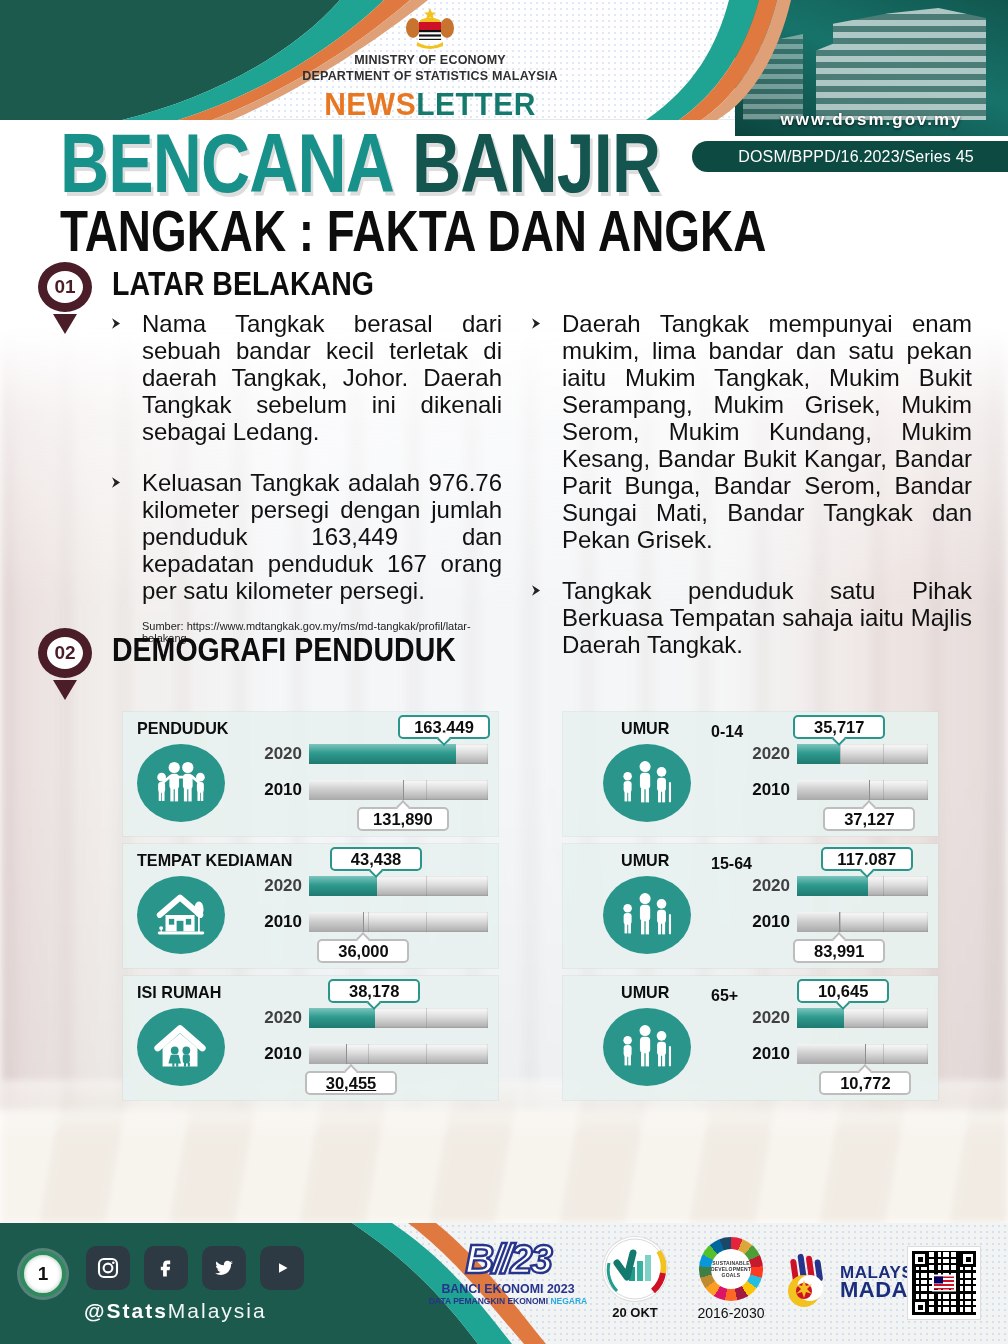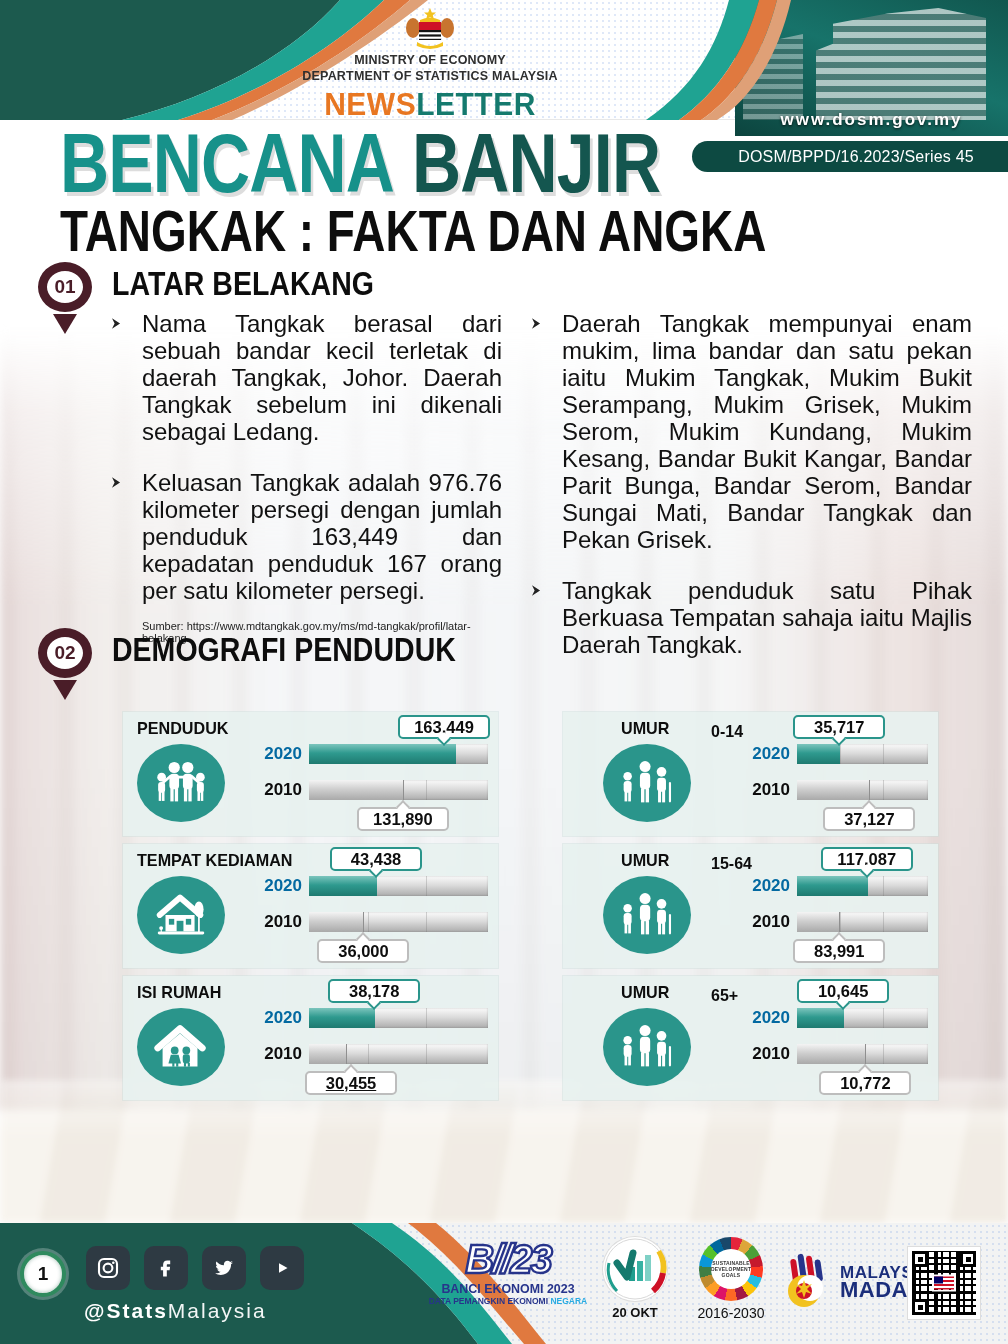--- a/index.html
+++ b/index.html
@@ -118,21 +118,21 @@
   .card-age { position:absolute; left:148px; top:11px; font-size:16px; font-weight:900; color:#0d0d0d; }
   .card-icon { position:absolute; left:14px; top:32px; width:88px; height:78px; background:#2A958B; border-radius:50%; display:flex; align-items:center; justify-content:center; }
   .col-right .card-icon { left:40px; }
   .card-icon svg { width:62px; height:52px; }
   .bars { position:absolute; left:140px; right:10px; top:0; bottom:0; }
   .col-right .bars { left:188px; }
   .bar-row { position:absolute; left:0; right:0; display:flex; align-items:center; }
   .row-2020 { top:32px; }
   .row-2010 { top:68px; }
   .yr { width:46px; text-align:right; padding-right:7px; font-size:17px; font-weight:900; color:#0d0d0d; }
-  .yr-teal { color:#0369a1; }
+  .yr-teal { color:#404040; }
   .track {
     position:relative; flex:1; height:20px; overflow:hidden;
     background-image:
       linear-gradient(rgba(120,120,120,.30), rgba(120,120,120,.30)),
       linear-gradient(rgba(120,120,120,.30), rgba(120,120,120,.30)),
       linear-gradient(180deg,#FBFBFB 0%, #DCDCDC 45%, #ACACAC 100%);
     background-size:1px 100%, 1px 100%, 100% 100%;
     background-position:33% 0, 66% 0, 0 0;
     background-repeat:no-repeat;
     box-shadow:inset 0 0 2px rgba(0,0,0,.25);

